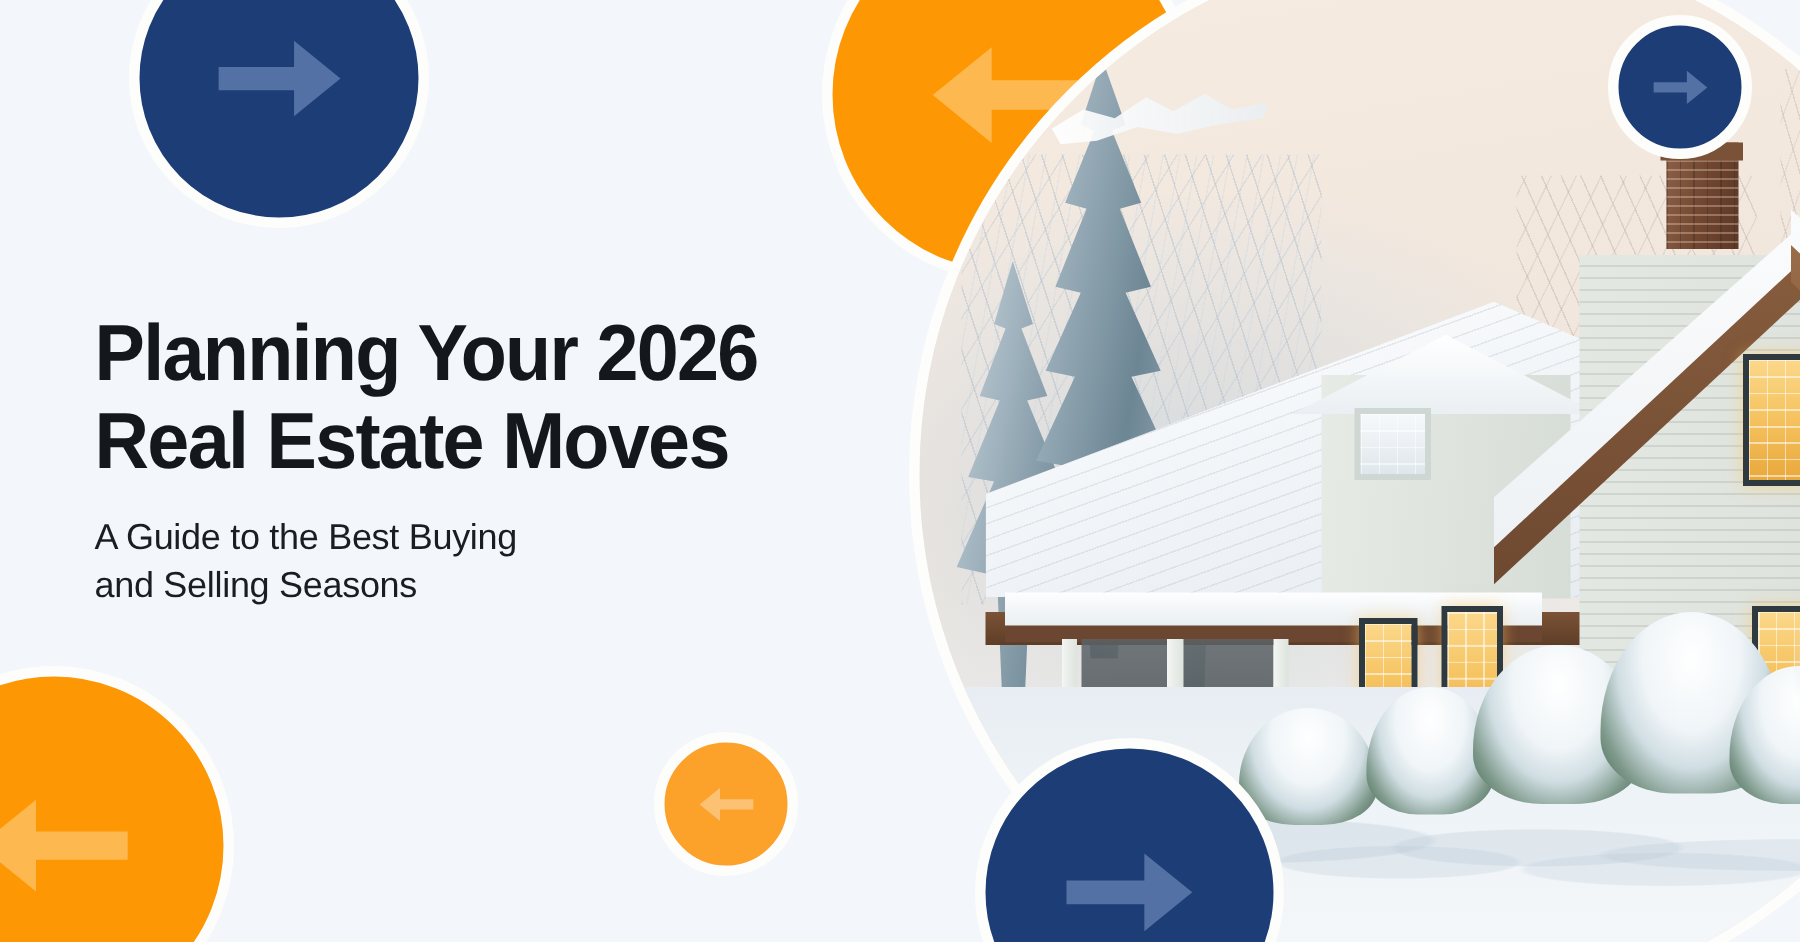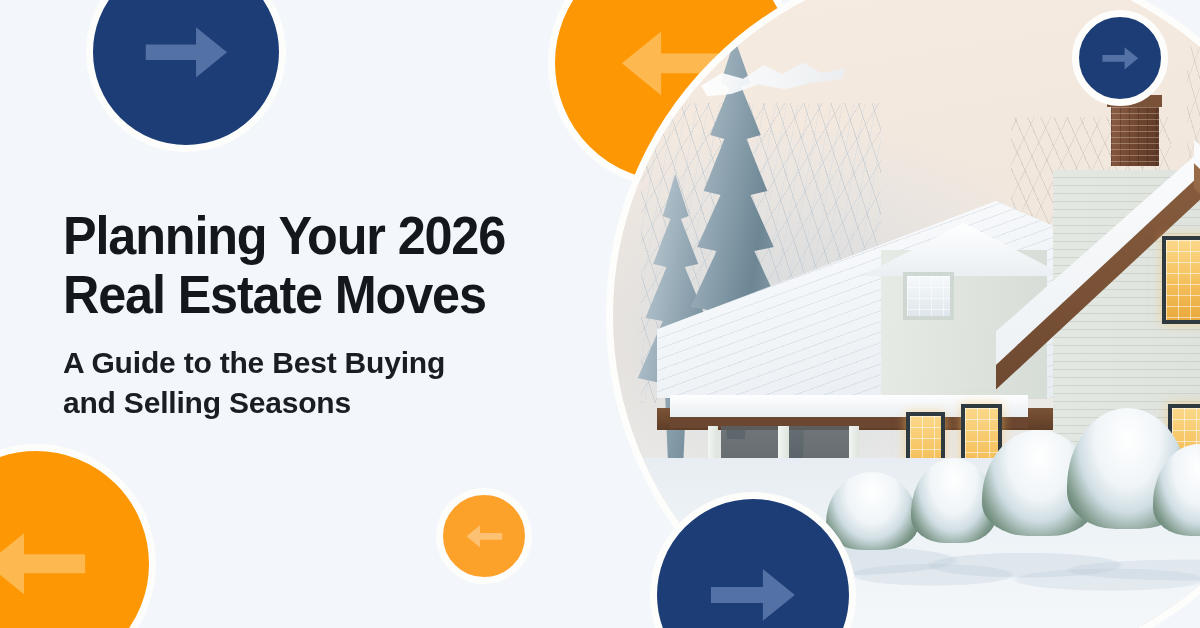--- a/index.html
+++ b/index.html
@@ -292,22 +292,22 @@
     line-height:1.12;
     letter-spacing:-1.2px;
     color:#14171c;
     transform:scaleX(.95);
     transform-origin:left center;
     white-space:pre-line;
   }
   .subhead {
     margin-top:18px;
     font-family:"Liberation Sans", sans-serif;
-    font-weight:bold;
-    font-size:30px;
+    font-weight:normal;
+    font-size:24px;
     line-height:1.33;
     letter-spacing:-.2px;
     color:#1a1d22;
     white-space:pre-line;
   }
 </style>
 </head>
 <body>
 
 <div class="banner">

